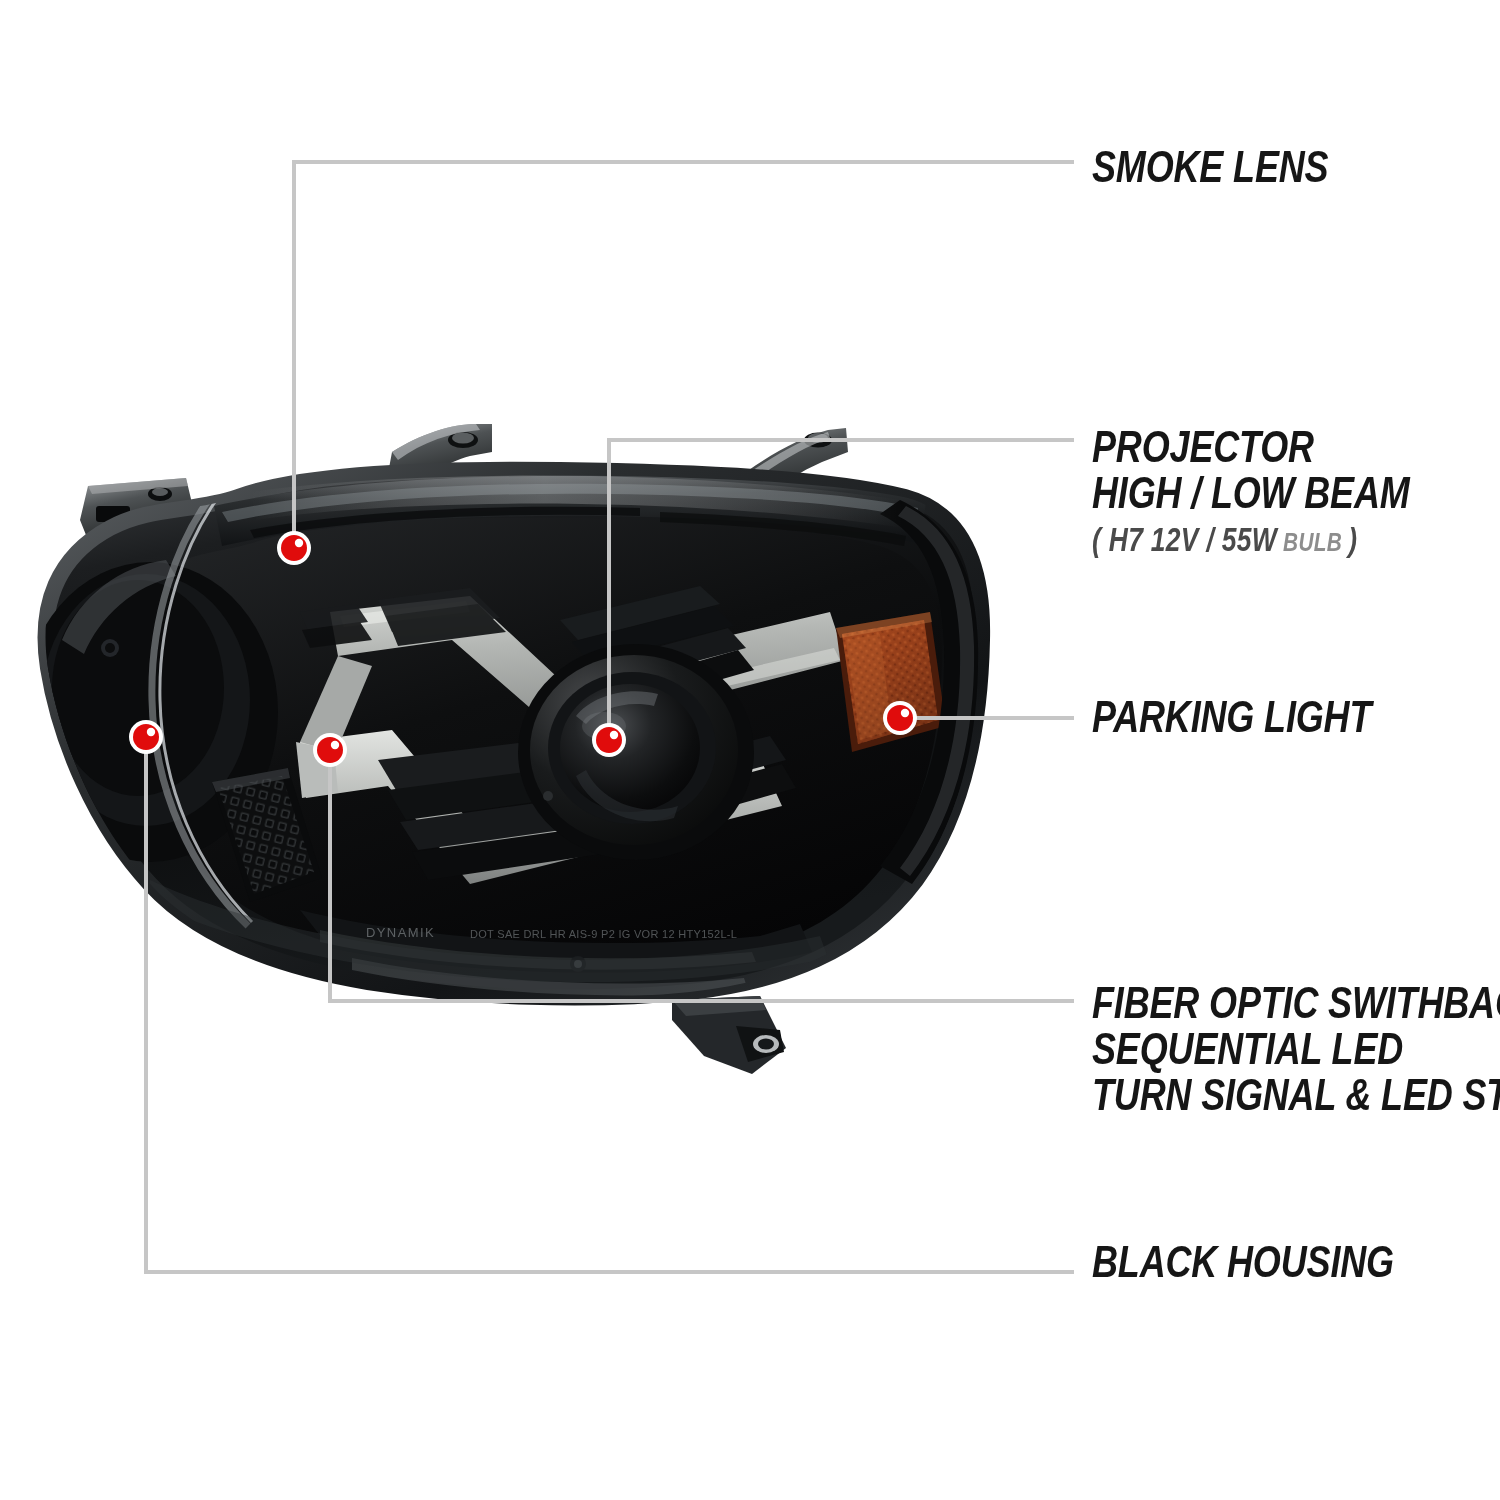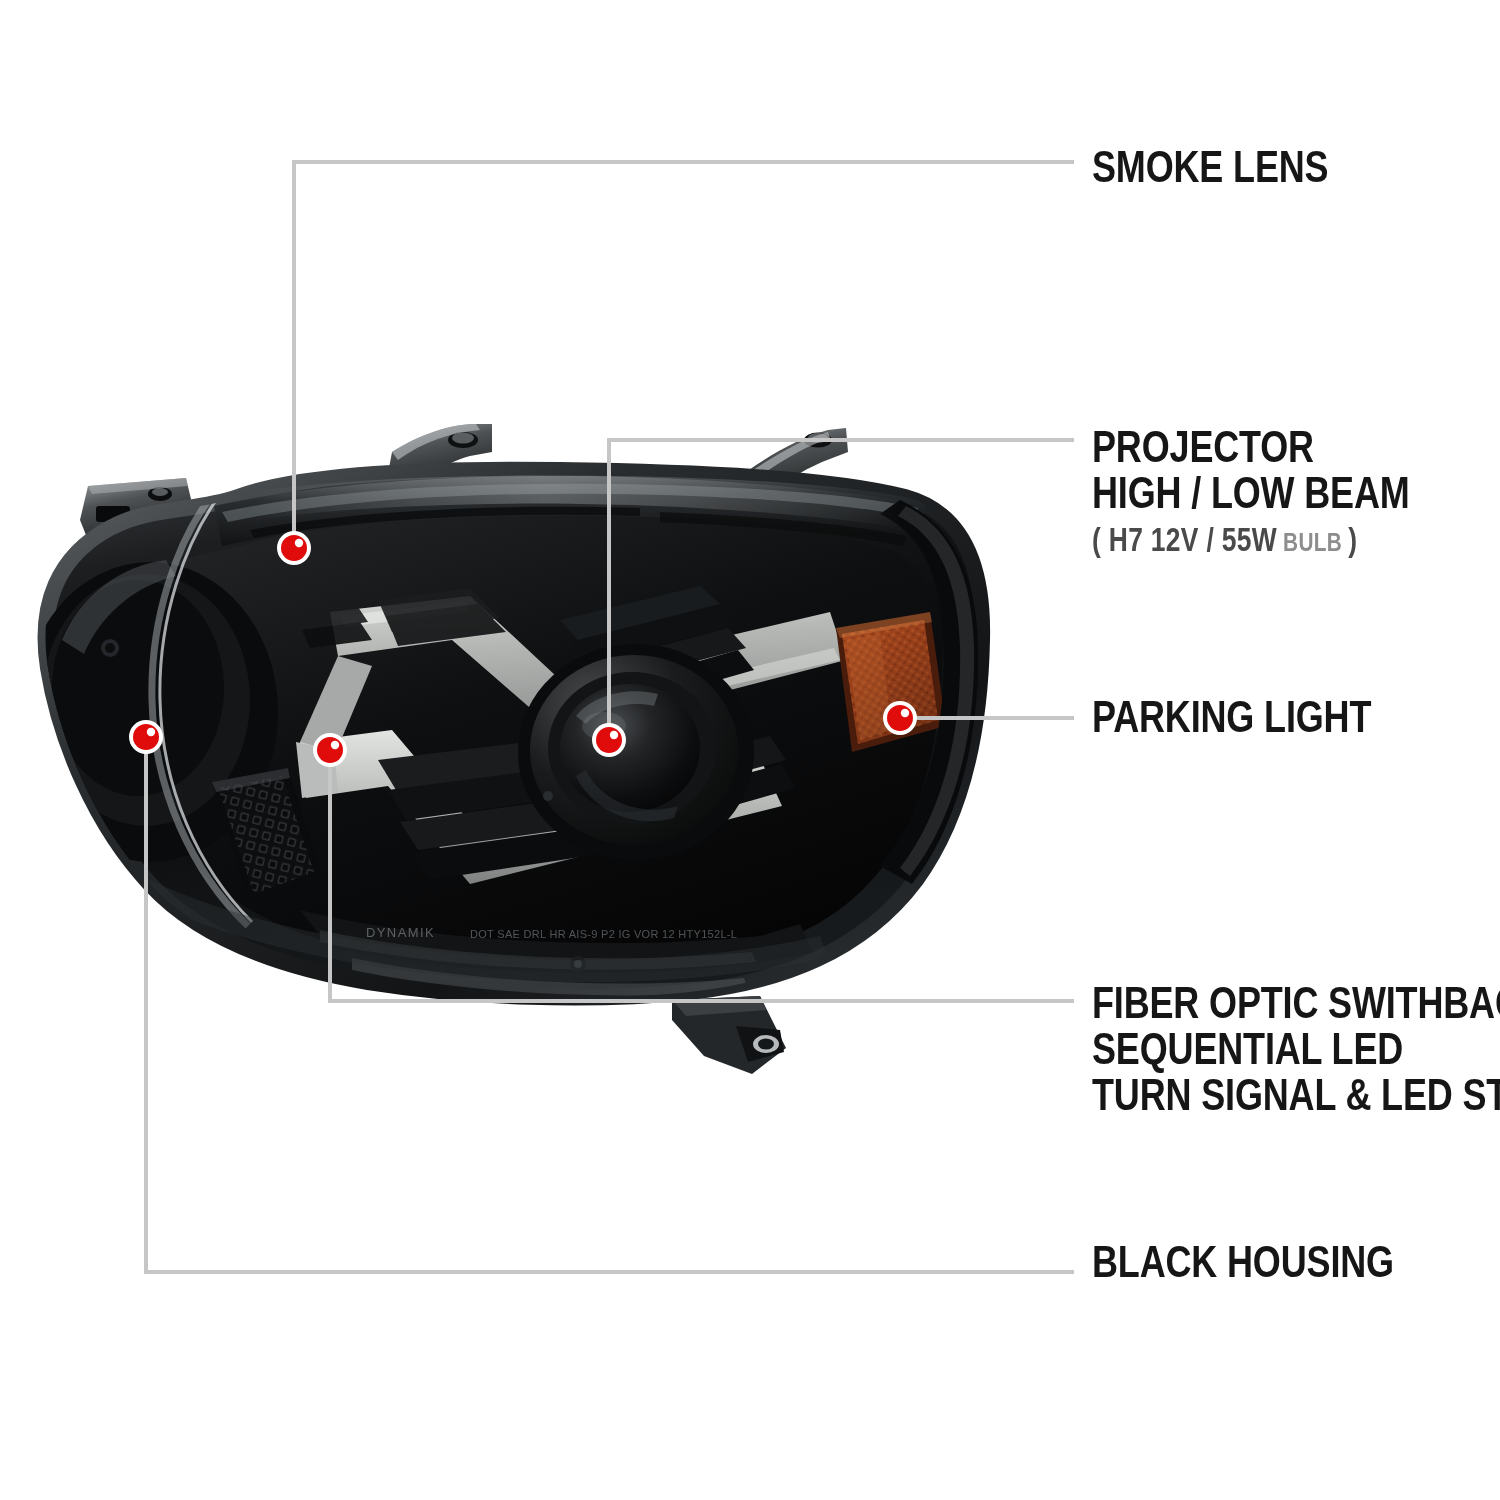--- a/index.html
+++ b/index.html
@@ -24,21 +24,21 @@
   .layer {
     position: absolute;
     left: 0;
     top: 0;
     width: 1500px;
     height: 1500px;
   }
   #product-layer { z-index: 2; }
   #leader-layer  { z-index: 3; }
   #dot-layer     { z-index: 4; }
-  #label-layer   { z-index: 5; }
+  #label-layer   { z-index: 5; font-style: italic; }
 
   
   .callout-label {
     position: absolute;
     color: #161616;
     font-family: "Liberation Sans", sans-serif;
     font-weight: 700;
     font-stretch: condensed;
     letter-spacing: -0.2px;
     line-height: 1.02;

